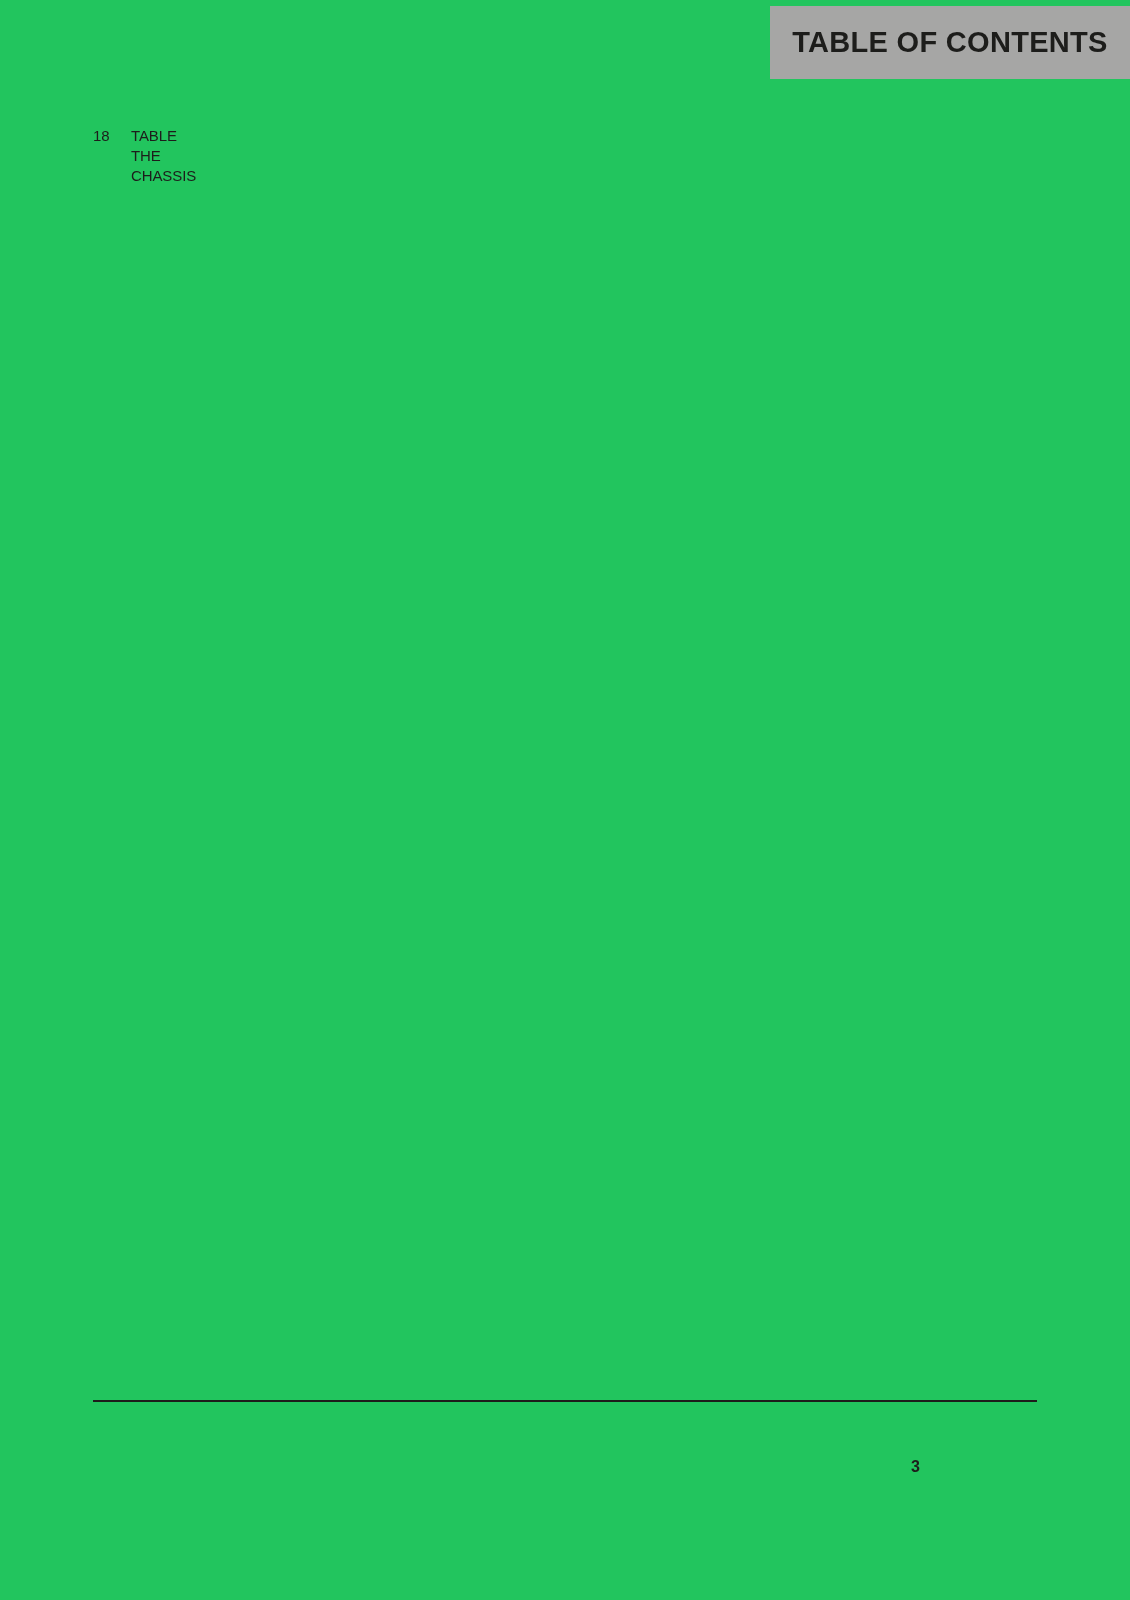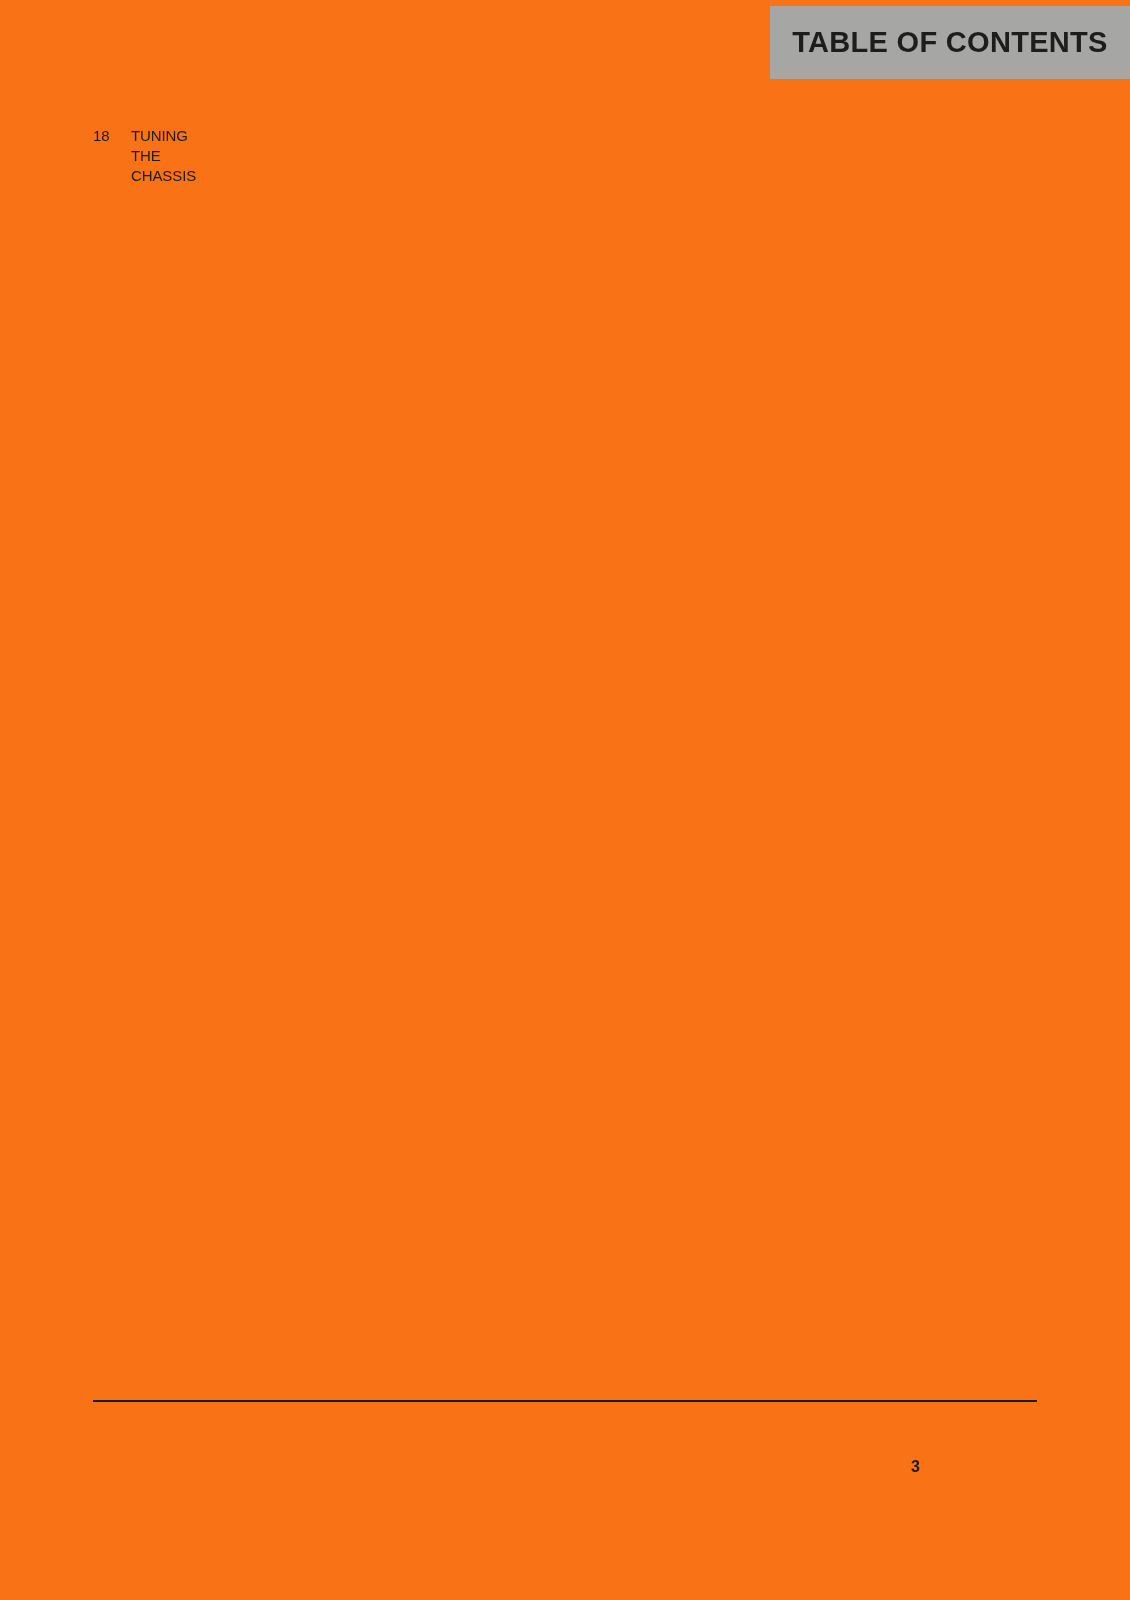--- a/index.html
+++ b/index.html
@@ -5,21 +5,21 @@
   * { margin: 0; padding: 0; box-sizing: border-box; }
   html, body { background: #e8e8e8; }
   body {
     font-family: "Liberation Sans", "DejaVu Sans", sans-serif;
     color: var(--ink, #1d1d1b);
   }
   .page {
     position: relative;
     width: 1130px;
     height: 1600px;
-    background: #f97316;
+    background: #22c55e;
     overflow: hidden;
     margin: 0 auto;
   }
   .toc-header {
     position: absolute;
     top: 6px;
     right: 0;
     width: 360px;
     height: 73px;
     background: var(--banner, #a6a6a5);
@@ -87,21 +87,21 @@
 <div class="page">
 
   <header class="toc-header">
     <h1>TABLE OF CONTENTS</h1>
   </header>
 
   <main class="toc-body">
     <div class="toc-column">
         <div class="toc-row section">
           <span class="num">18</span>
-          <span class="title">TUNING THE CHASSIS</span>
+          <span class="title">TABLE THE CHASSIS</span>
           <span class="page">44</span>
         </div>
       </div>
     <div class="toc-column">
         <div class="toc-row entry">
           <span class="num">11.27</span>
           <span class="title">Adjusting the basic position of the clutch lever</span>
           <span class="page">62</span>
         </div>
       </div>

